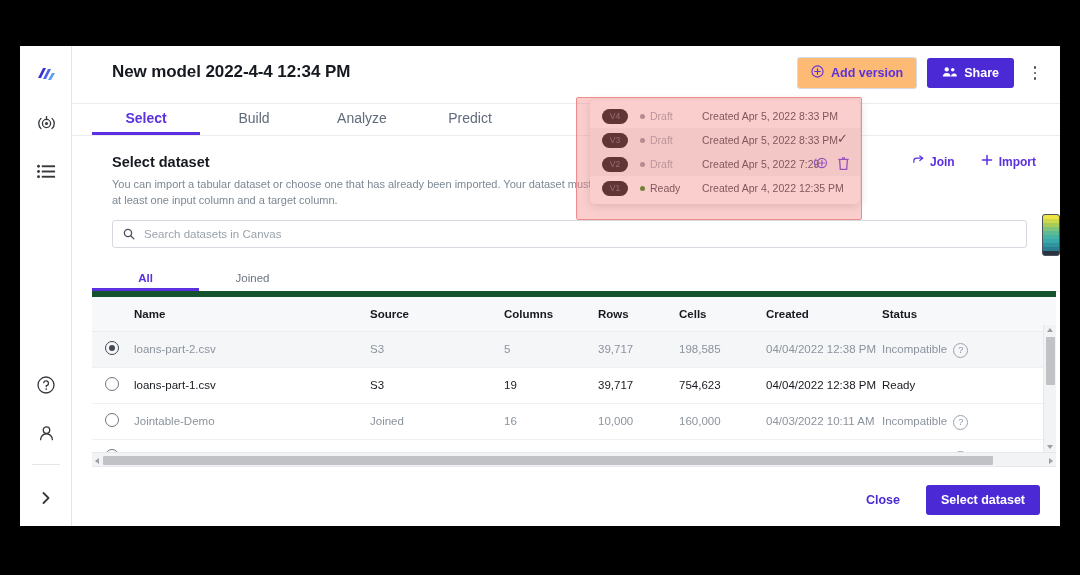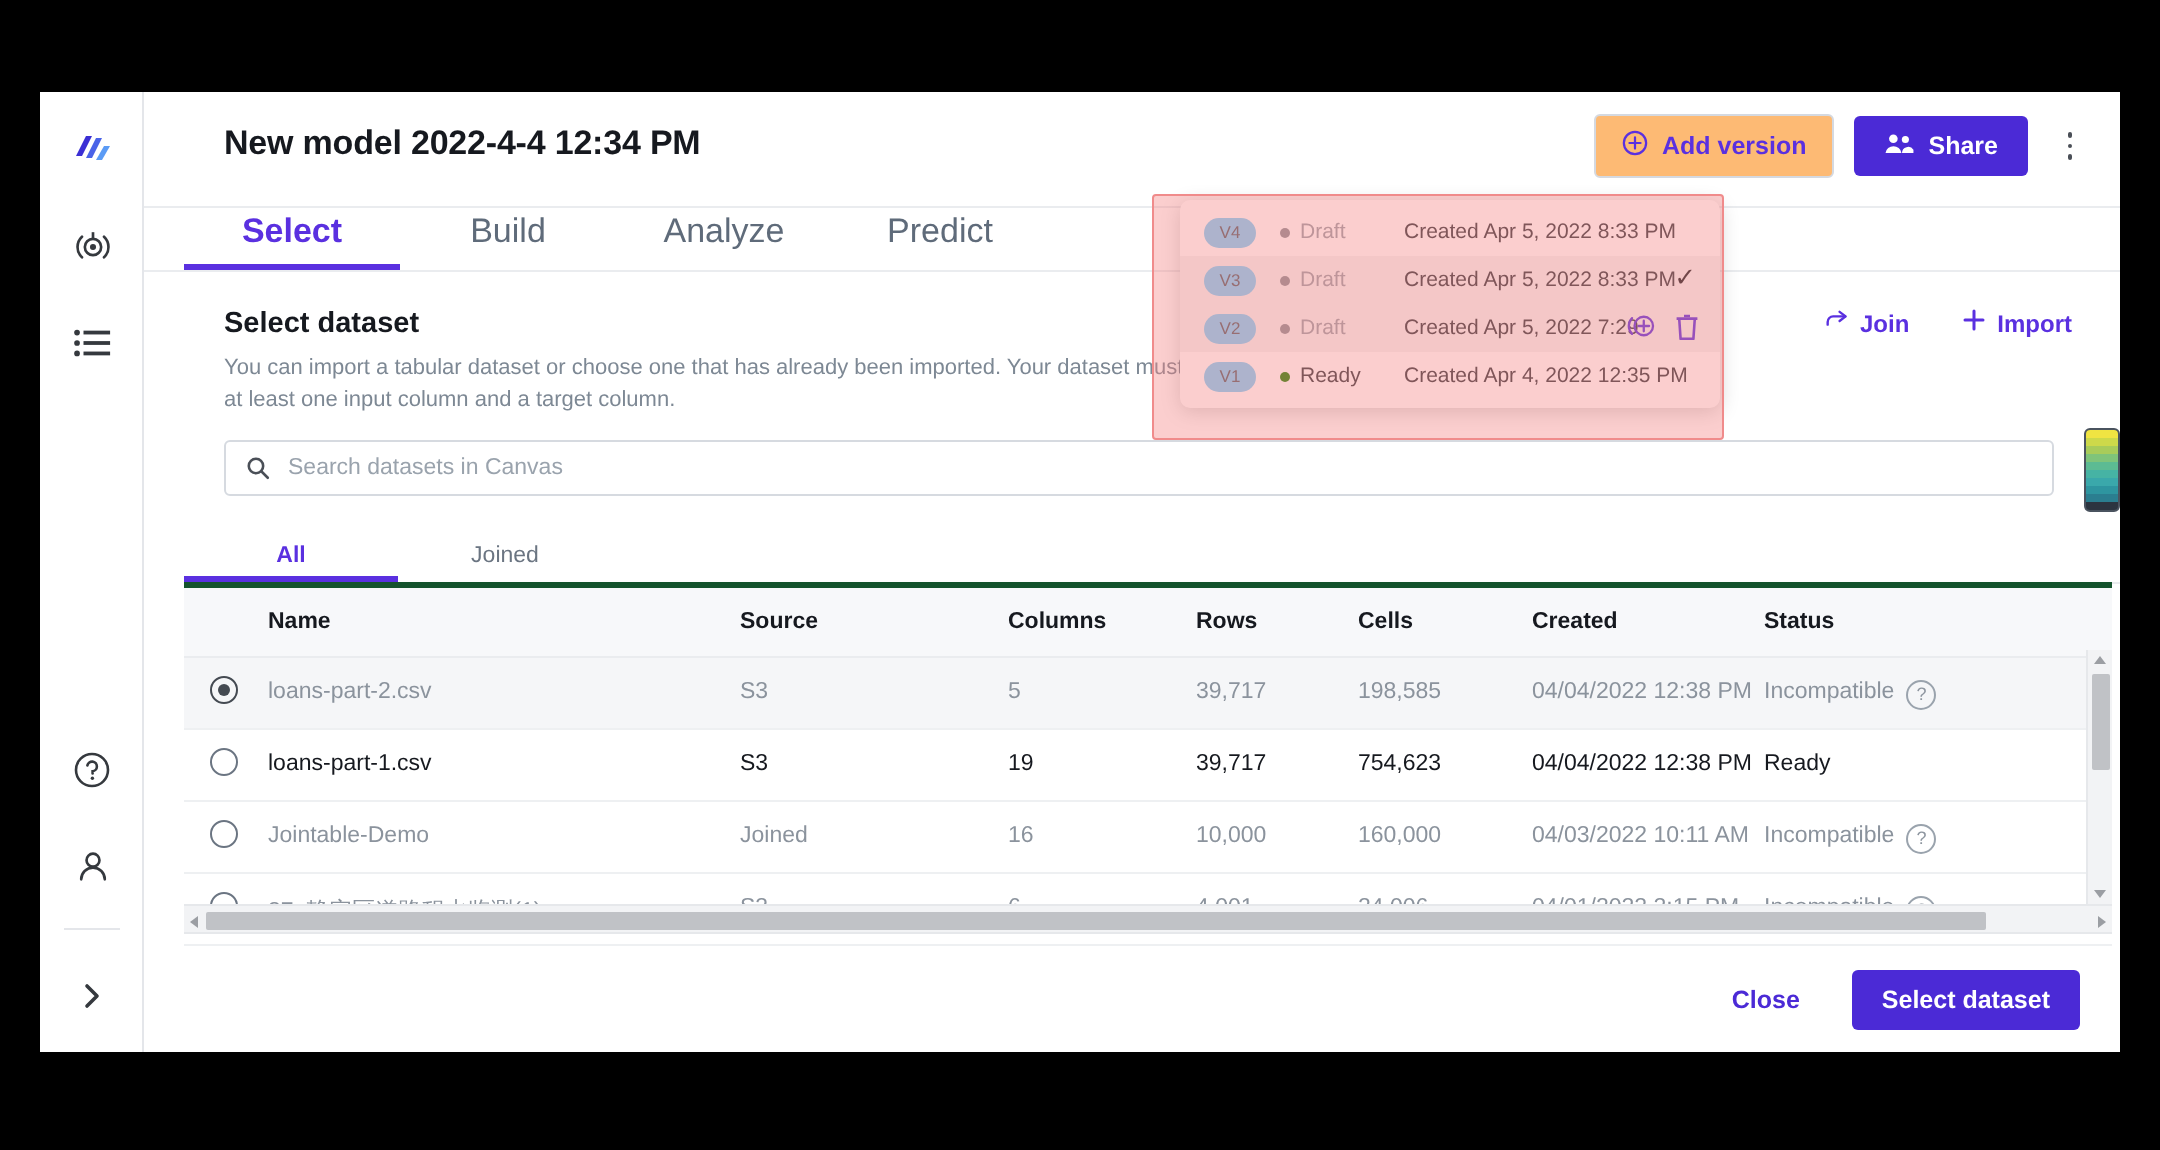--- a/index.html
+++ b/index.html
@@ -149,21 +149,21 @@
     left: 0; top: 54px; right: 0;
     height: 36px;
     border-bottom: 1px solid #eaecef;
     display: flex;
     align-items: flex-end;
     box-sizing: border-box;
   }
   .tab {
     width: 108px;
     text-align: center;
-    font-size: 17px;
+    font-size: 14px;
     color: #5f6b7a;
     padding-bottom: 9px;
     cursor: pointer;
     white-space: nowrap;
   }
   .tab:first-child { margin-left: 20px; }
   .tab.active {
     color: #5a30e0;
     font-weight: bold;
     box-shadow: inset 0 -3px 0 0 #5a30e0;
@@ -266,21 +266,21 @@
 
   
   .table-wrap {
     position: absolute;
     left: 20px; top: 155px; right: 4px;
     height: 161px;
   }
   .thead {
     height: 34px;
     background: #f7f8fa;
-    border-top: 3px solid #14532d;
+    border-top: 6px solid #14532d;
     border-bottom: 1px solid #eaecef;
     position: relative;
   }
   .th {
     position: absolute;
     top: 11px;
     font-size: 11.5px;
     font-weight: bold;
     color: #16191f;
     white-space: nowrap;
@@ -417,21 +417,21 @@
     height: 24px;
     display: flex;
     align-items: center;
     padding: 0 10px 0 12px;
     cursor: pointer;
   }
   .ver-row.hover { background: rgba(0,0,0,0.045); }
   .ver-chip {
     width: 26px; height: 15px;
     border-radius: 8px;
-    background: #7dd3fc;
+    background: #000000;
     color: #5a5f66;
     font-size: 8.5px;
     display: flex; align-items: center; justify-content: center;
     margin-right: 12px;
     flex: none;
   }
   .ver-state {
     display: flex; align-items: center; gap: 5px;
     width: 62px;
     font-size: 10.5px;

